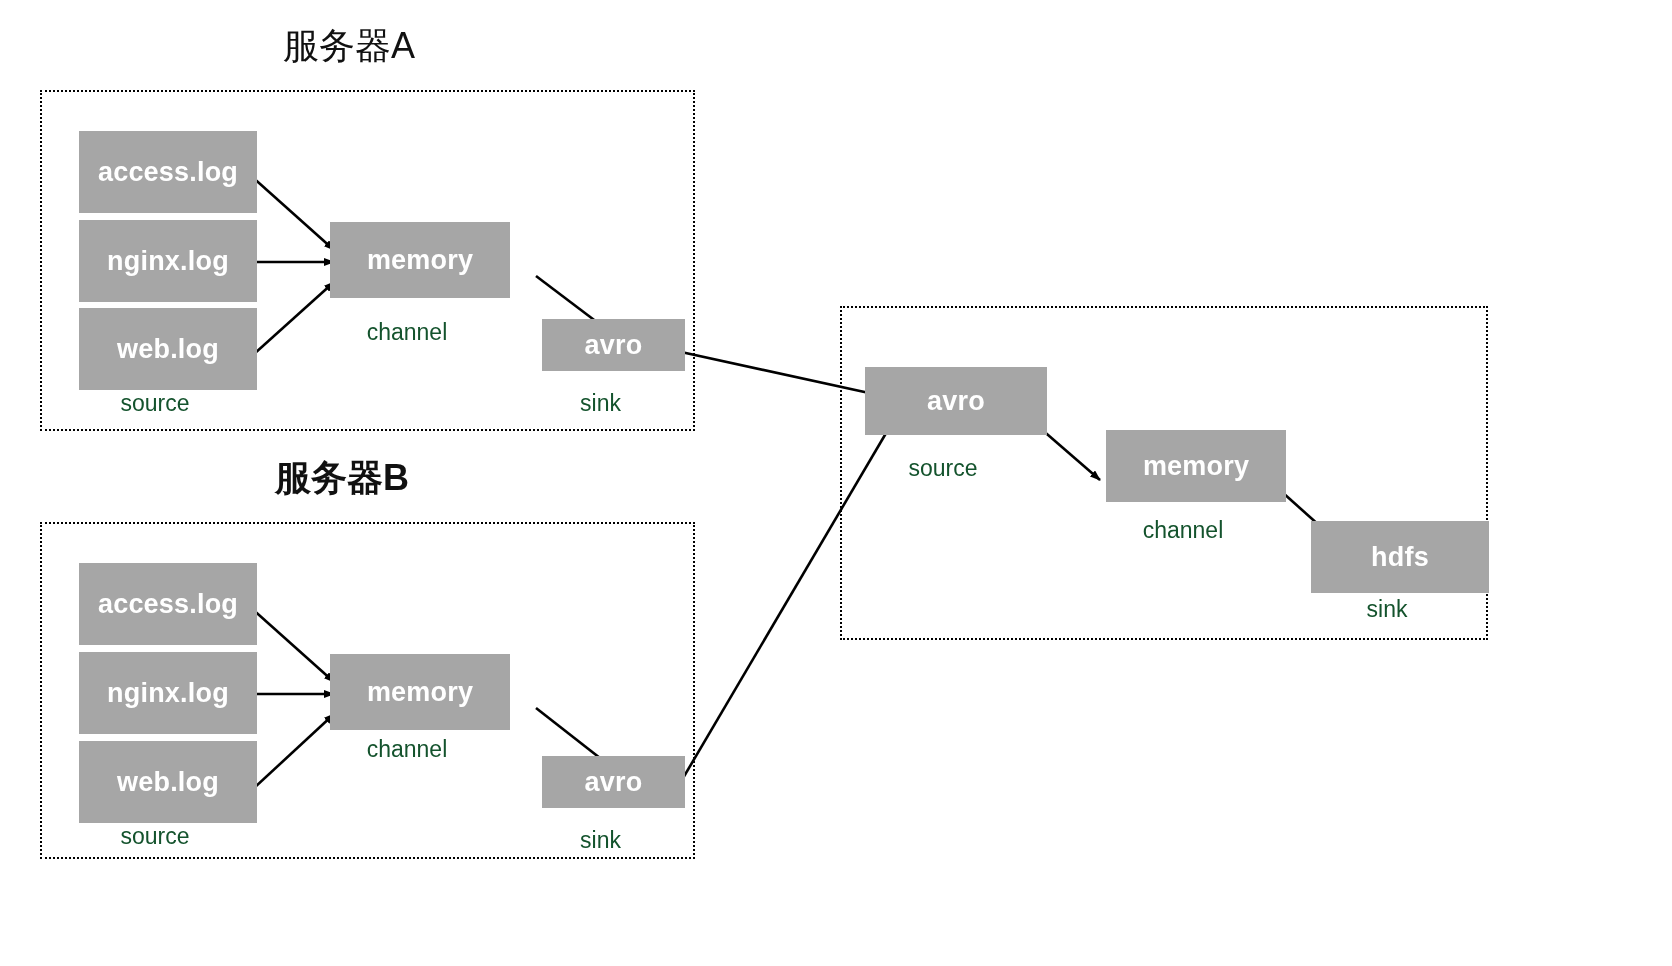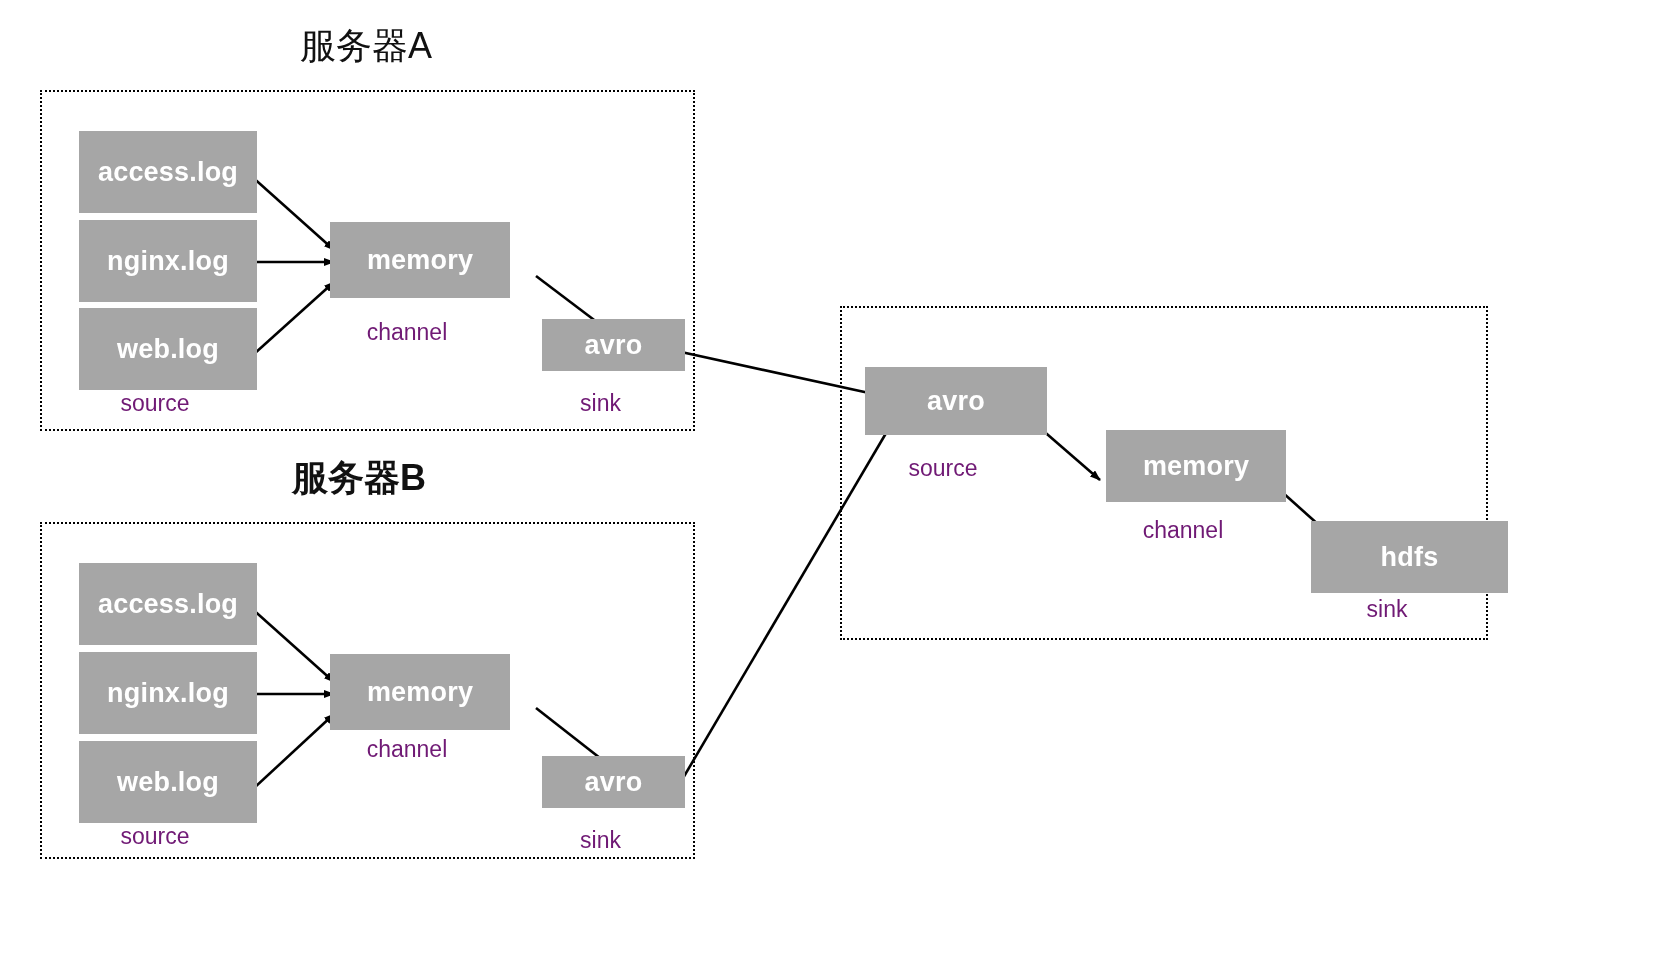--- a/index.html
+++ b/index.html
@@ -28,21 +28,20 @@
   }
   
   .group-title {
     position: absolute;
     font-size: 36px;
     line-height: 1;
     font-weight: 400;
     color: #111111;
     white-space: nowrap;
     font-family: "Liberation Sans", "DejaVu Sans", sans-serif;
-    margin-left: 17px;
   }
   
   .node {
     position: absolute;
     background: #a6a6a6;
     color: #ffffff;
     display: flex;
     align-items: center;
     justify-content: center;
     font-size: 27px;
@@ -50,21 +49,21 @@
     letter-spacing: 0.2px;
     box-sizing: border-box;
     white-space: nowrap;
     margin-left: 13px;
   }
   
   .caption {
     position: absolute;
     font-size: 23px;
     line-height: 1;
-    color: #701a75;
+    color: #14532d;
     white-space: nowrap;
     text-align: center;
   }
   svg.edges {
     position: absolute;
     left: 0;
     top: 0;
     width: 1672px;
     height: 966px;
     pointer-events: none;
@@ -162,21 +161,21 @@
   <div class="caption" style="left:317px; top:738px; width:180px;">channel</div>
 
   <div class="caption" style="left:529px; top:829px; width:143px;">sink</div>
 
   <div class="group-box" style="left:840px; top:306px; width:648px; height:334px;"></div>
 
   <div class="node" style="left:852px; top:367px; width:182px; height:68px;">avro</div>
 
   <div class="node" style="left:1093px; top:430px; width:180px; height:72px;">memory</div>
 
-  <div class="node" style="left:1298px; top:521px; width:197px; height:72px;">hdfs</div>
+  <div class="node" style="left:1298px; top:521px; width:178px; height:72px;">hdfs</div>
 
   <div class="caption" style="left:852px; top:457px; width:182px;">source</div>
 
   <div class="caption" style="left:1093px; top:519px; width:180px;">channel</div>
 
   <div class="caption" style="left:1298px; top:598px; width:178px;">sink</div>
 
 </div>
 
 </body></html>

